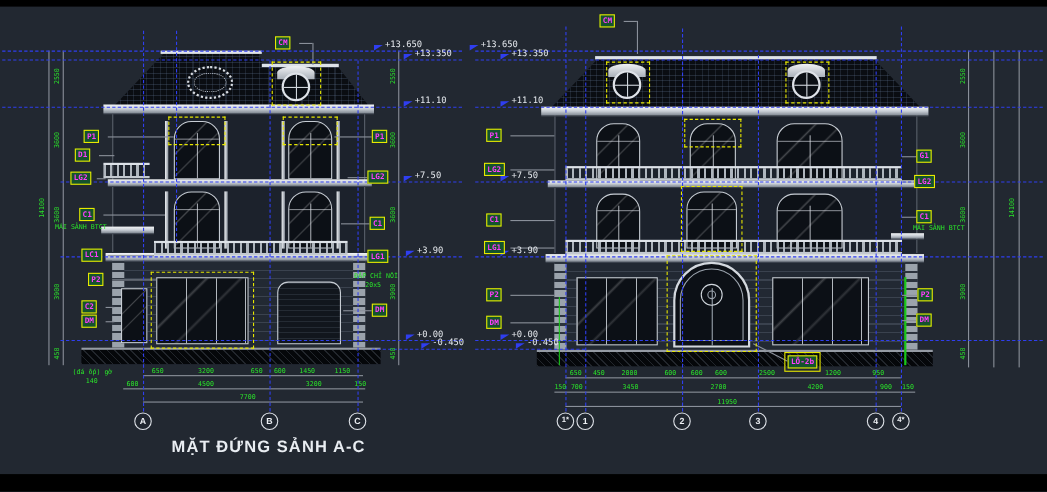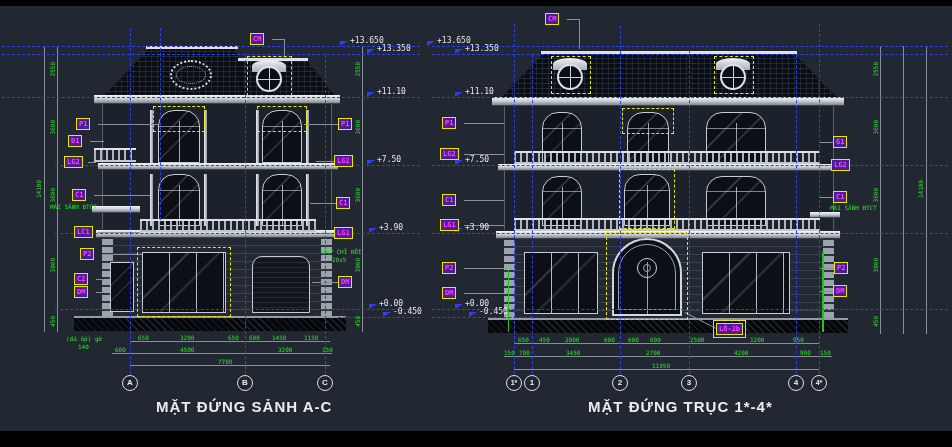--- a/index.html
+++ b/index.html
@@ -11,21 +11,21 @@
   .bdv{width:0;border-left:1px dashed #2f3ef0;z-index:6;}
   .gh{height:1px;background:#8a909a;z-index:5;}
   .gv{width:1px;background:#8a909a;z-index:5;}
   .tri{width:0;height:0;border-top:5px solid #2f3ef0;border-right:8px solid transparent;z-index:7;}
   
   .lvl{color:#e4e8ed;font-size:8px;line-height:8px;z-index:8;white-space:nowrap;}
   .dim{color:#2ae32a;font-size:6px;line-height:6px;z-index:8;white-space:nowrap;}
   .vdim{writing-mode:vertical-rl;transform:rotate(180deg);}
   .note{color:#2ae32a;font-size:6px;line-height:7px;z-index:8;white-space:nowrap;}
   .lbl{border:1px solid #e9e900;color:#ff3cff;font-size:7px;line-height:7px;font-weight:bold;
-       padding:2px 2px 1px;background:#4c1d95;z-index:9;white-space:nowrap;}
+       padding:2px 2px 1px;background:#14532d;z-index:9;white-space:nowrap;}
   .bub{width:16px;height:16px;border:1px solid #dde1e7;border-radius:50%;color:#edf0f4;
        font:bold 8px/14px "Liberation Sans",sans-serif;text-align:center;background:#20262f;z-index:8;}
   .title{color:#e9edf2;font:bold 15px "Liberation Sans",sans-serif;letter-spacing:1px;z-index:8;white-space:nowrap;}
   .ydash{border:1px dashed #e6e600;z-index:7;background:transparent;}
   
   .wall{background:#1c222c;border-left:1px solid #5a616c;border-right:1px solid #5a616c;z-index:1;}
   .cornice{background:linear-gradient(#f2f4f6,#c9cfd6 50%,#7e8690);box-shadow:0 1px 0 #3c434e;z-index:3;}
   .roof{background-color:#0a0d12;z-index:2;
         background-image:repeating-linear-gradient(0deg,rgba(95,115,145,.28) 0 1px,transparent 1px 5px),
                          repeating-linear-gradient(90deg,rgba(95,115,145,.22) 0 1px,transparent 1px 6px);}
@@ -344,15 +344,14 @@
   <div class="a bub" style="left:237px;top:375px;">B</div>
   <div class="a bub" style="left:317px;top:375px;">C</div>
   <div class="a bub" style="left:506px;top:375px;font-size:7px;">1*</div>
   <div class="a bub" style="left:524px;top:375px;">1</div>
   <div class="a bub" style="left:612px;top:375px;">2</div>
   <div class="a bub" style="left:681px;top:375px;">3</div>
   <div class="a bub" style="left:788px;top:375px;">4</div>
   <div class="a bub" style="left:811px;top:375px;font-size:7px;">4*</div>
 
   <span class="a title" style="left:156px;top:398px;">MẶT ĐỨNG SẢNH A-C</span>
-  <span class="a title" style="left:588px;top:398px;">MẶT ĐỨNG TRỤC 1*-4*</span>
 
 </div>
 
 </body></html>

